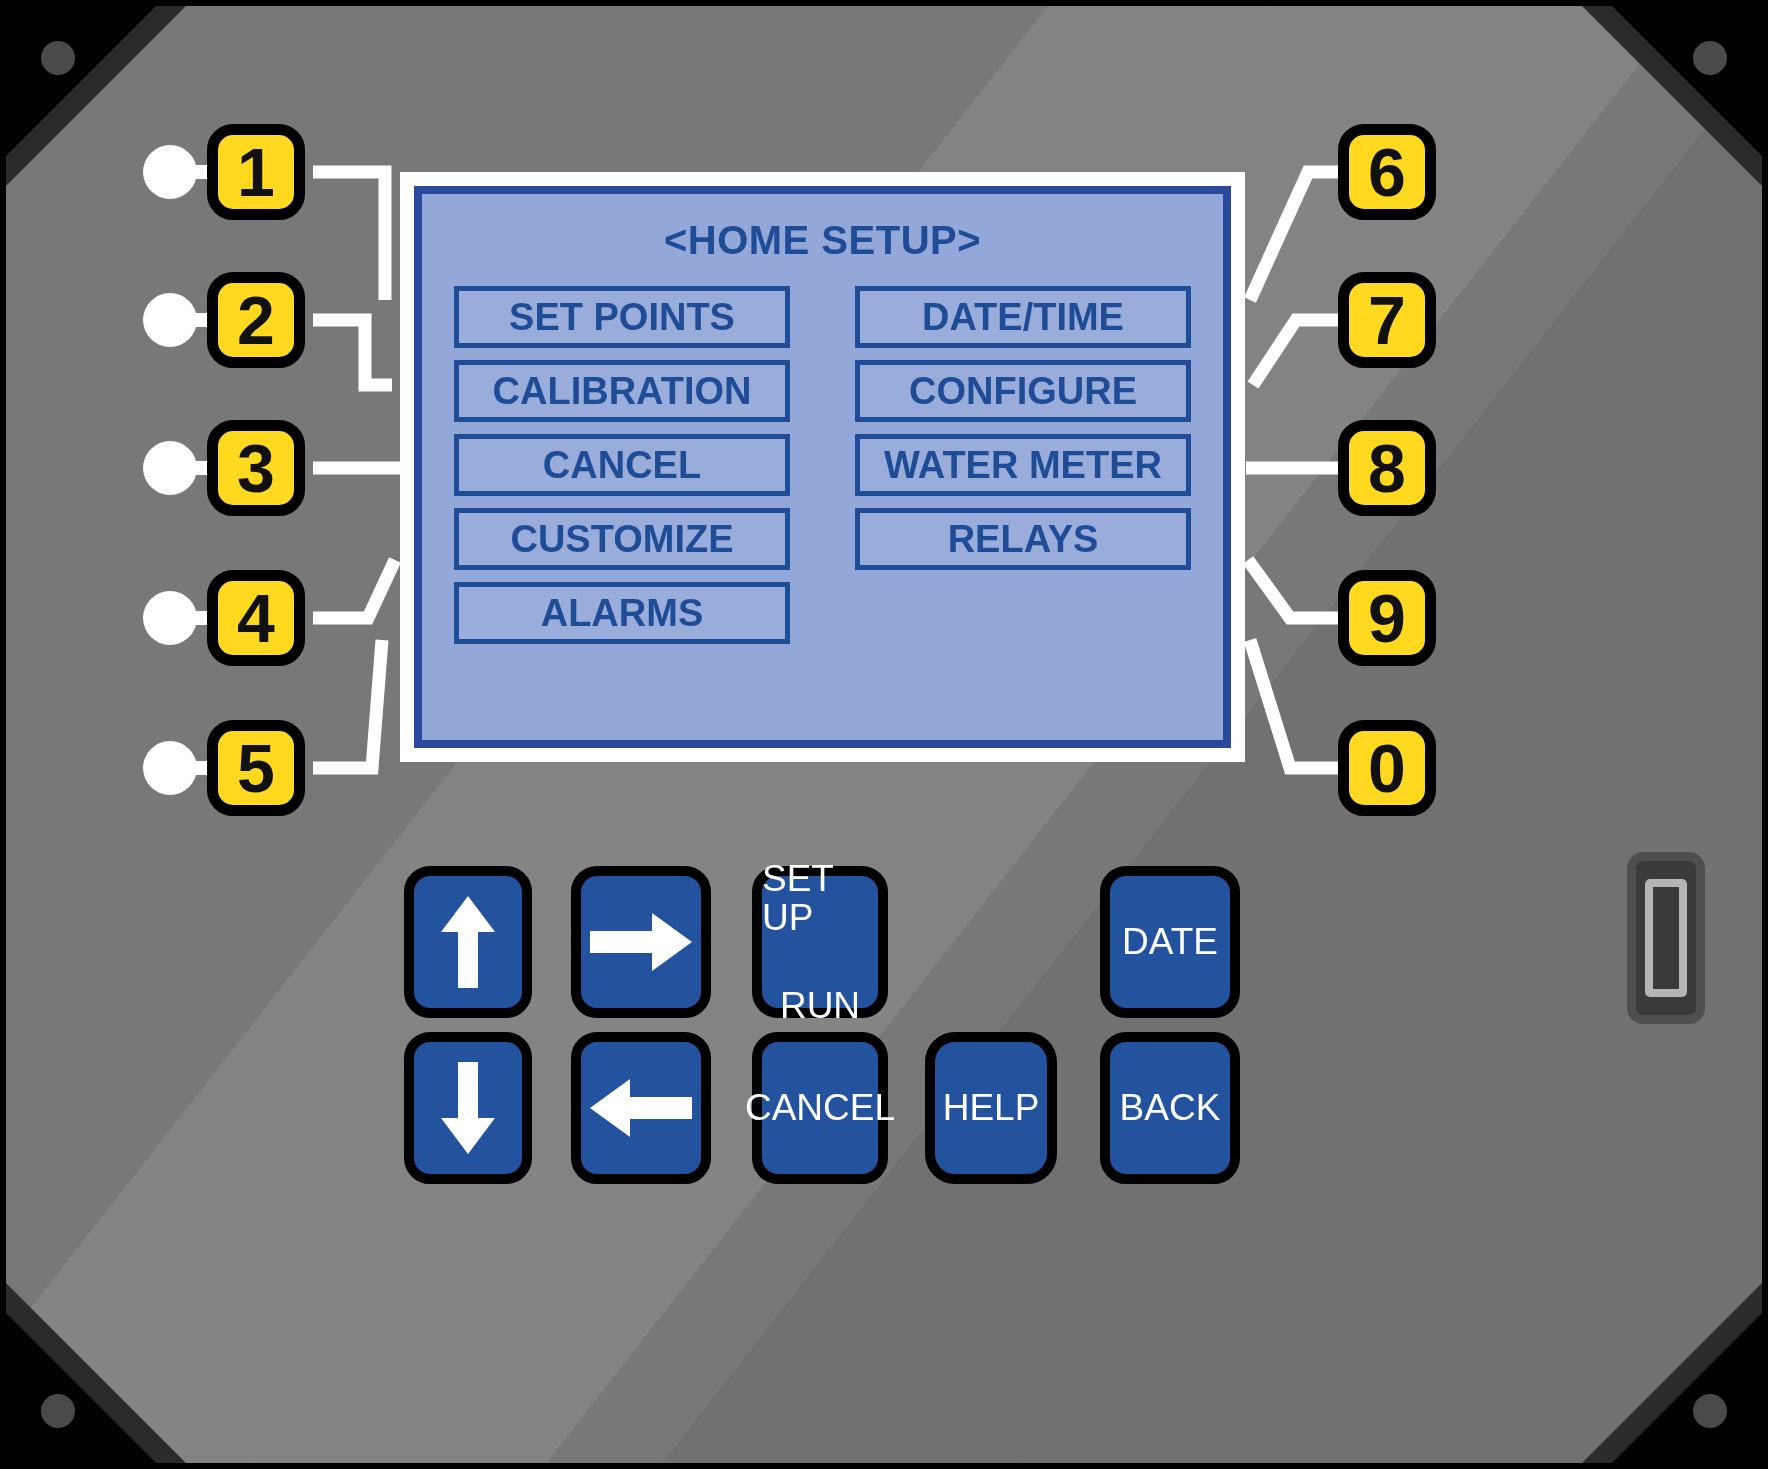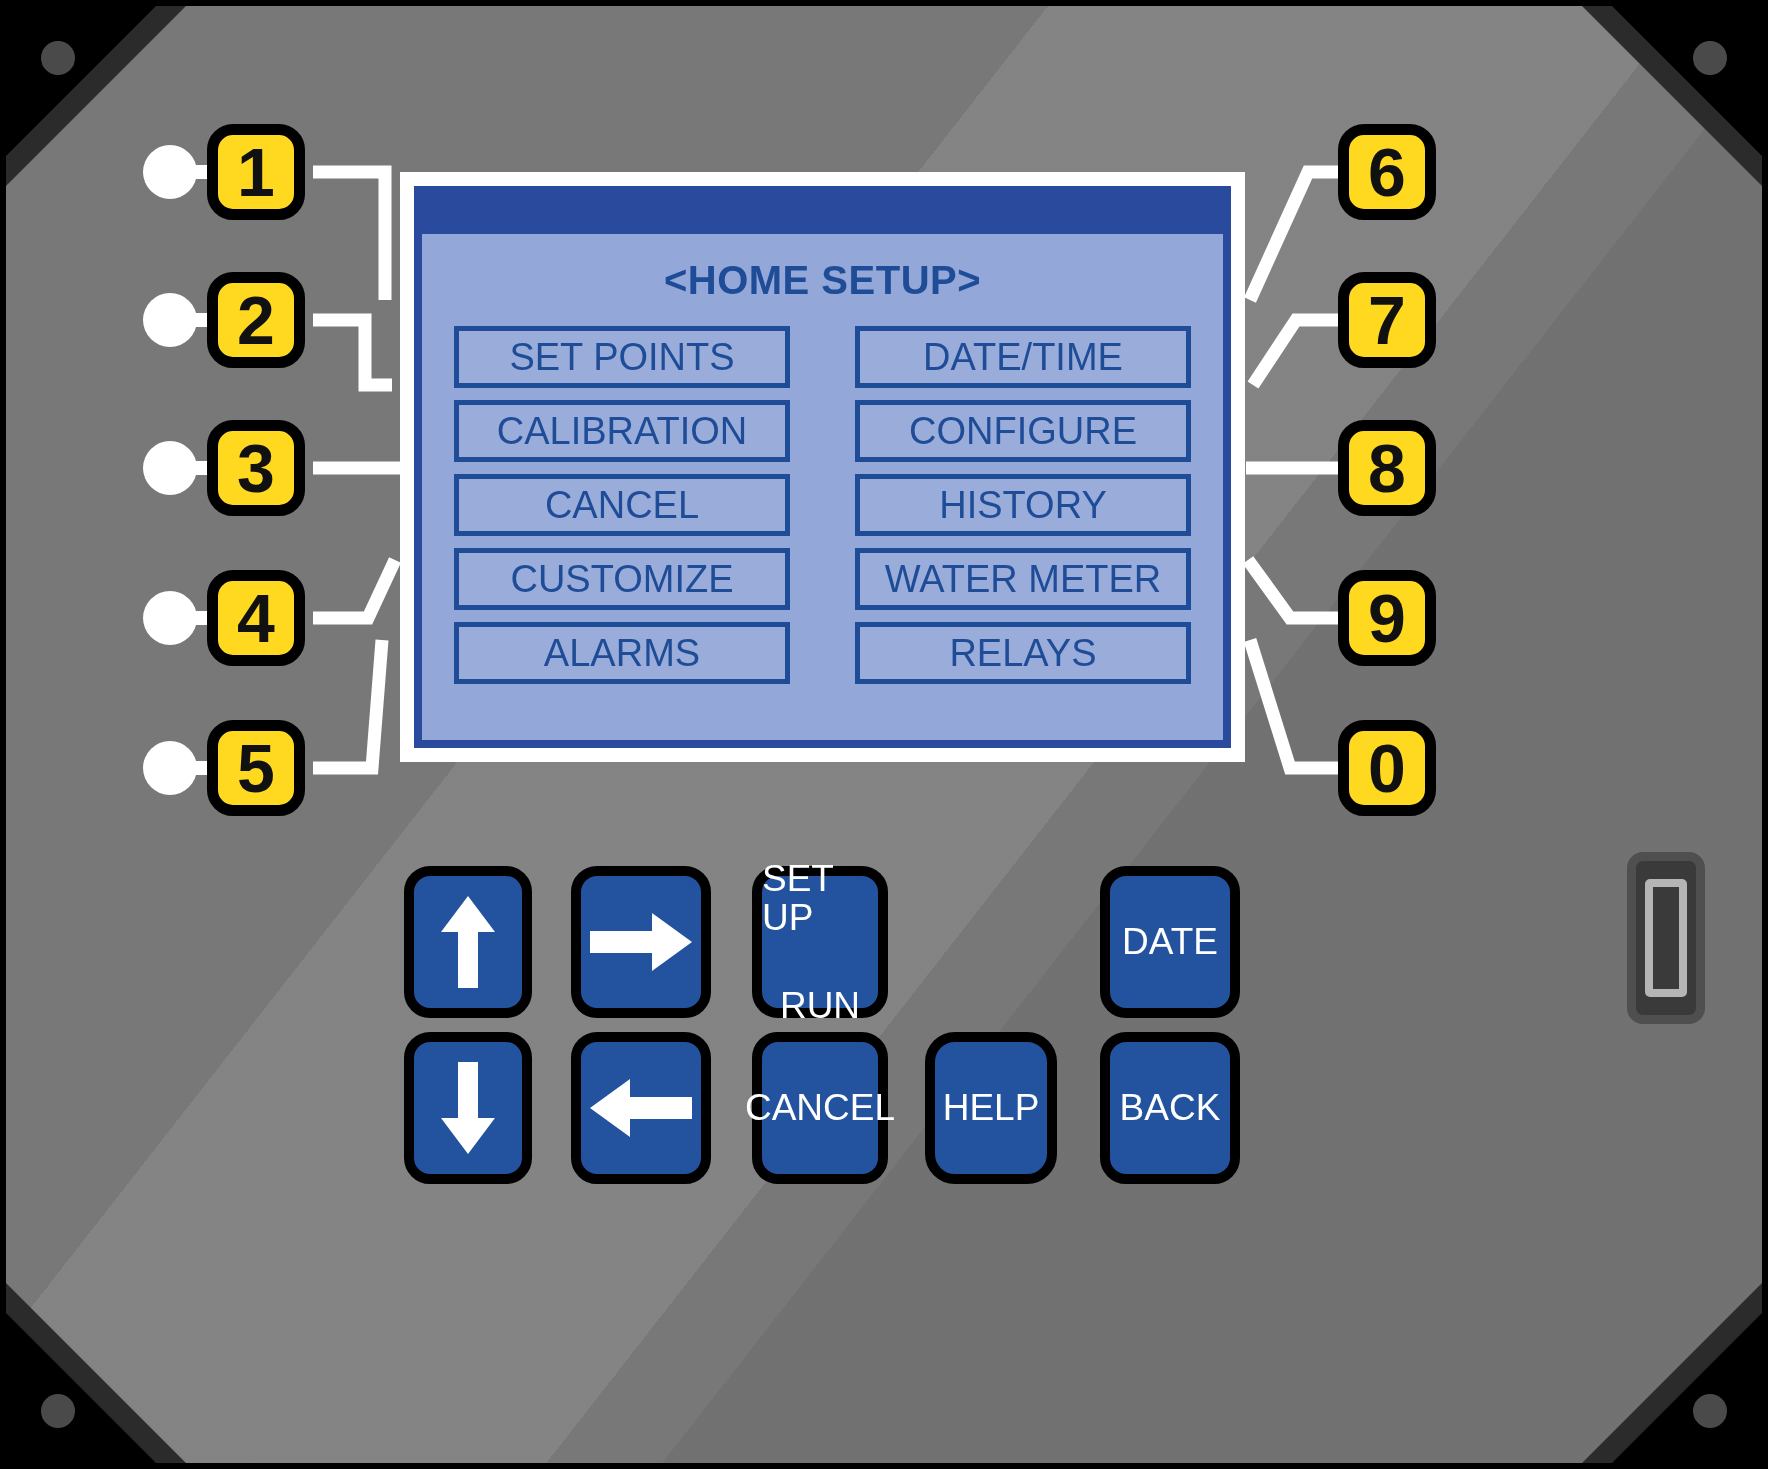--- a/index.html
+++ b/index.html
@@ -42,29 +42,29 @@
   
   .screw{position:absolute;width:56px;height:56px;border-radius:50%;
          border:11px solid #000;background:#4a4a4a;box-sizing:border-box;}
 
   
   #lcd-outer{position:absolute;left:400px;top:172px;width:845px;height:590px;
       background:#ffffff;}
   #lcd-border{position:absolute;left:14px;top:14px;right:14px;bottom:14px;
       background:#2a4a9e;}
   #lcd{position:absolute;left:8px;top:8px;right:8px;bottom:8px;
-      background:#93a7d8;margin-top:40px;}
+      background:#93a7d8;}
   #lcd-title{position:absolute;top:24px;left:0;right:0;text-align:center;
       color:#1f4c97;font-size:40px;font-weight:bold;letter-spacing:.5px;}
   .lcd-cols{position:absolute;top:92px;left:32px;right:32px;
       display:flex;justify-content:space-between;}
   .lcd-col{width:336px;display:flex;flex-direction:column;gap:12px;}
   .lcd-item{height:62px;border:5px solid #1f4c97;
       display:flex;align-items:center;justify-content:center;
-      color:#1f4c97;font-size:38px;font-weight:normal;box-sizing:border-box;
+      color:#1f4c97;font-size:38px;font-weight:bold;box-sizing:border-box;
       background:rgba(255,255,255,.06);}
 
   
   .softkey{position:absolute;width:98px;height:96px;border-radius:26px;
       background:#ffd91f;border:11px solid #000;box-sizing:border-box;
       display:flex;align-items:center;justify-content:center;
       color:#111;font-size:68px;font-weight:bold;line-height:1;}
   .led{position:absolute;width:54px;height:54px;border-radius:50%;
       background:#fff;}
   .lead{position:absolute;background:#fff;}
@@ -127,21 +127,20 @@
           <div class="lcd-col">
             <div class="lcd-item">SET POINTS</div>
             <div class="lcd-item">CALIBRATION</div>
             <div class="lcd-item">CANCEL</div>
             <div class="lcd-item">CUSTOMIZE</div>
             <div class="lcd-item">ALARMS</div>
           </div>
           <div class="lcd-col">
             <div class="lcd-item">DATE/TIME</div>
             <div class="lcd-item">CONFIGURE</div>
-            <div class="lcd-item">HISTORY</div>
             <div class="lcd-item">WATER METER</div>
             <div class="lcd-item">RELAYS</div>
           </div>
         </div>
 
       </div>
     </div>
   </div>
 
   <div class="led" style="left:143px;top:145px;"></div>

